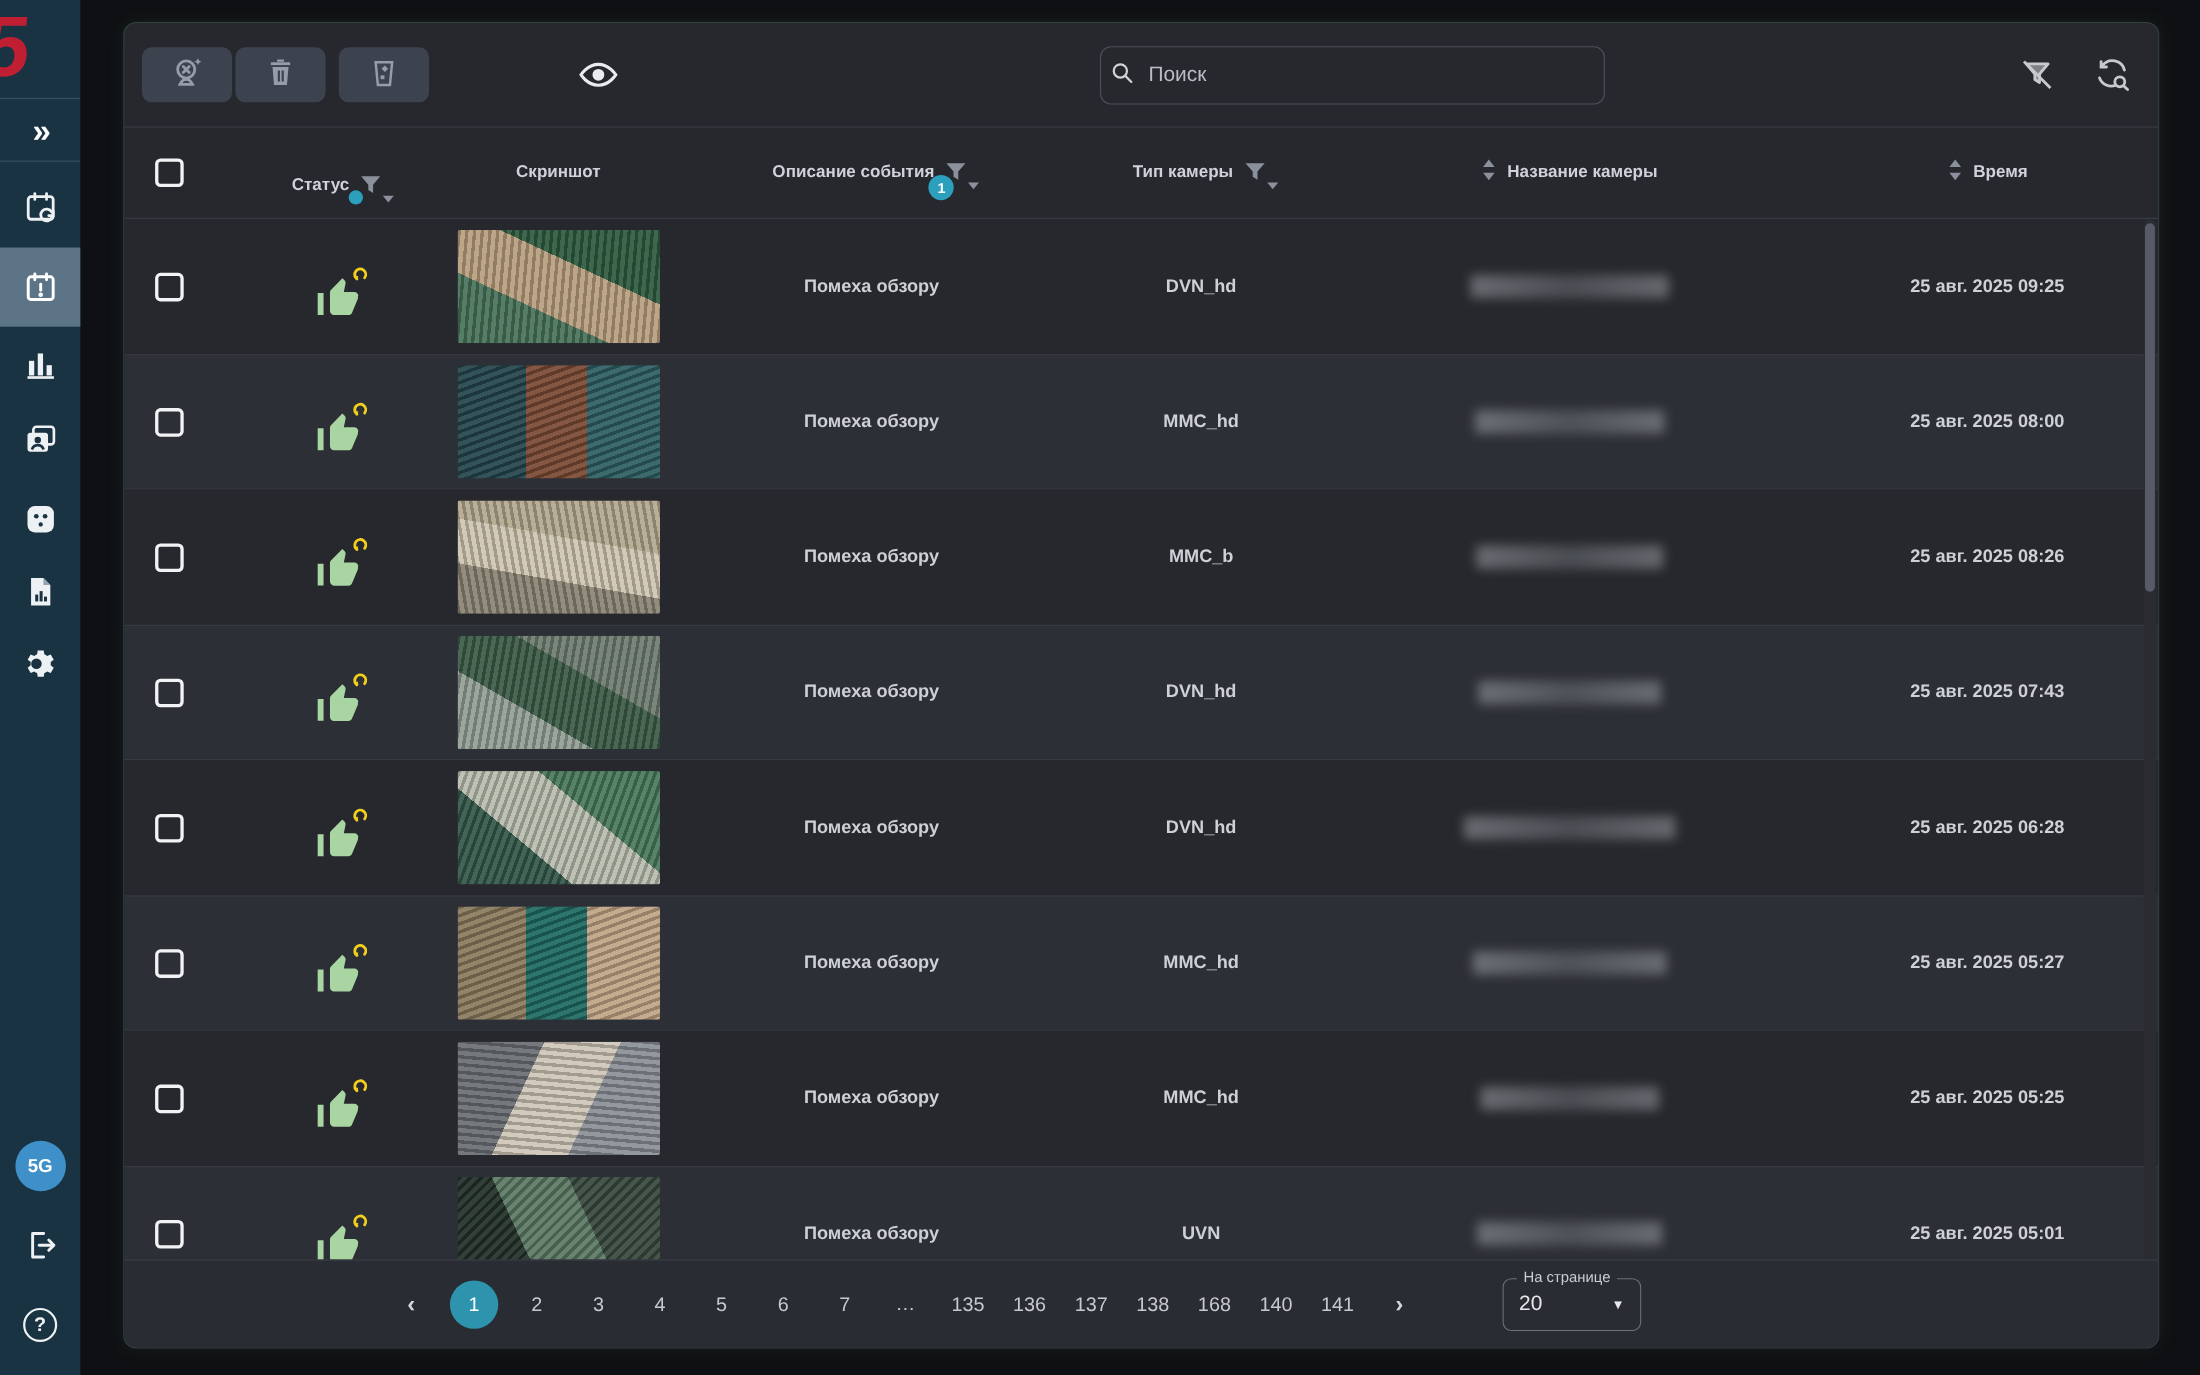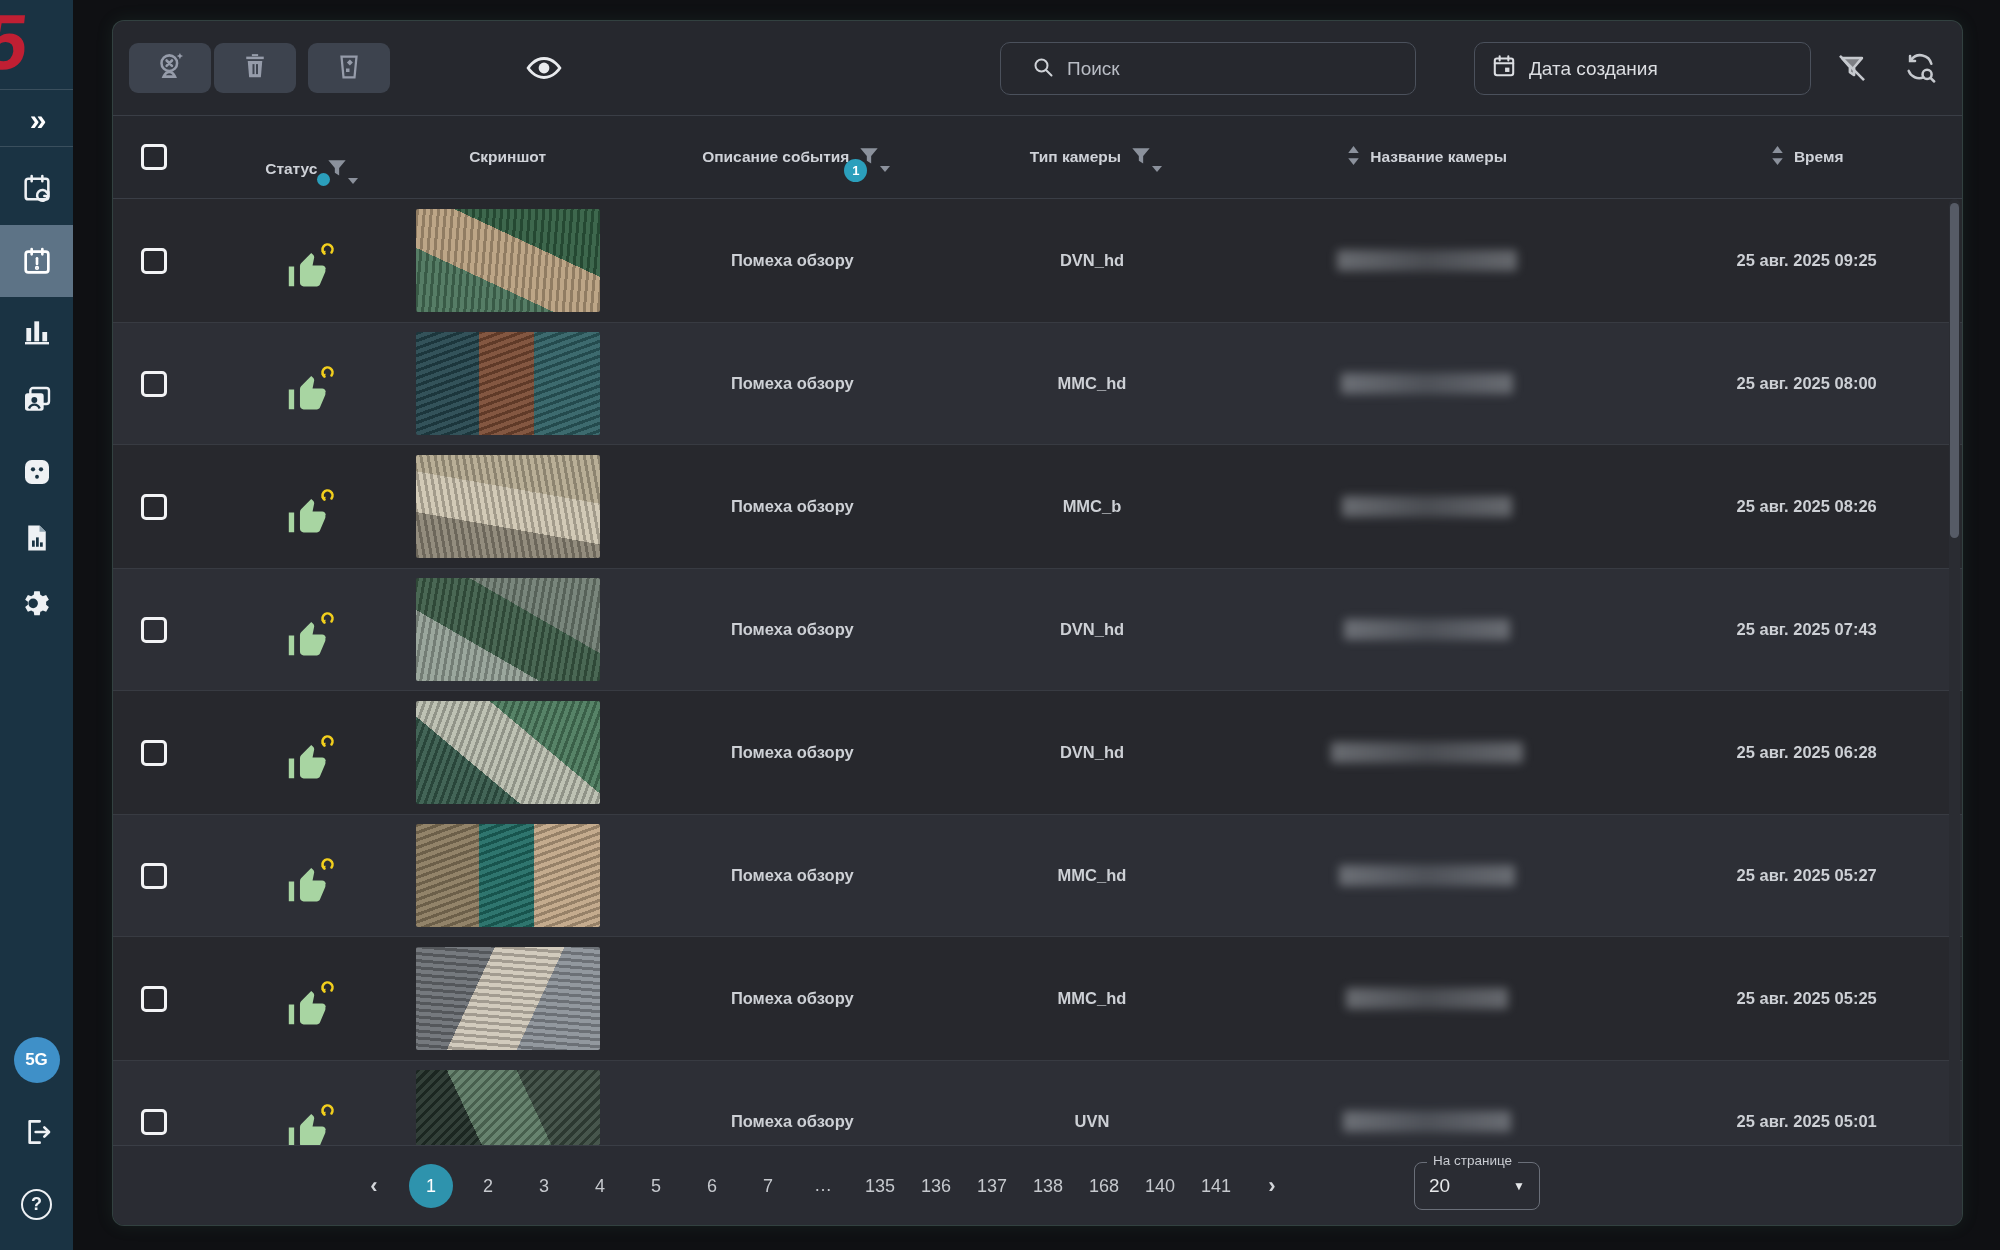--- a/index.html
+++ b/index.html
@@ -25,22 +25,22 @@
   
   .panel{position:absolute;left:112px;top:20px;width:1851px;height:1206px;border-radius:12px;
     background:#26282e;border:1px solid rgba(120,200,160,.16);
     box-shadow:0 0 18px rgba(90,170,130,.10);overflow:hidden;}
 
   
   .toolbar{position:relative;height:95px;border-bottom:1px solid #3a3e46;}
   .tb-btn{position:absolute;top:22px;width:82px;height:50px;border-radius:9px;background:#3d434e;
     display:flex;align-items:center;justify-content:center;color:#969caa;cursor:pointer;}
   .tb-eye{position:absolute;top:30px;color:#e9ebee;cursor:pointer;}
-  .searchbox{position:absolute;left:887px;top:21px;width:416px;height:53px;border:1.5px solid #4b515c;
-    border-radius:10px;display:flex;align-items:center;padding:0 30px;gap:10px;color:#c3c7ce;}
+  .searchbox{position:absolute;left:887px;top:21px;width:459px;height:53px;border:1.5px solid #4b515c;
+    border-radius:10px;display:flex;align-items:center;padding:0 7px;gap:10px;color:#c3c7ce;}
   .searchbox input{background:transparent;border:none;outline:none;color:#d8dade;font-size:19px;
     font-family:"Liberation Sans",sans-serif;width:100%;}
   .searchbox input::placeholder{color:#b9bdc5;opacity:1;}
   .datebtn{position:absolute;left:1361px;top:21px;width:337px;height:53px;border:1.5px solid #4b515c;
     border-radius:10px;display:flex;align-items:center;padding:0 16px;gap:12px;color:#dcdee2;
     font-size:19px;cursor:pointer;}
   .tb-icon{position:absolute;top:30px;color:#c6c9ce;cursor:pointer;}
 
   
   .thead{display:flex;height:83px;border-bottom:1px solid #3a3e46;align-items:center;
@@ -85,21 +85,21 @@
   .pagebar{position:absolute;left:0;bottom:0;width:100%;height:80px;background:#2a2c33;
     border-top:1px solid #3a3e46;}
   .pager{position:absolute;left:240px;top:0;height:80px;display:flex;align-items:center;gap:14px;}
   .page{min-width:42px;height:44px;display:flex;align-items:center;justify-content:center;
     color:#c6c9ce;font-size:18px;cursor:pointer;border-radius:50%;}
   .page.active{background:var(--accent-teal,#2e93ad);color:#fff;width:44px;min-width:44px;}
   .page.ellipsis{cursor:default;letter-spacing:2px;align-items:flex-end;padding-bottom:12px;}
   .page.nav{font-size:22px;font-weight:700;color:#d4d7db;}
   .pgsize{position:absolute;left:1253px;top:16px;width:126px;height:48px;border:1px solid #6a6f79;
     border-radius:8px;display:flex;align-items:center;justify-content:space-between;
-    padding:0 14px;color:#e6e8ea;font-size:19px;cursor:pointer;margin-left:48px;}
+    padding:0 14px;color:#e6e8ea;font-size:19px;cursor:pointer;}
   .pgsize .lbl{position:absolute;top:-10px;left:12px;background:#2a2c33;padding:0 6px;
     font-size:13.5px;color:#c9ccd2;}
   .pgsize .dd{font-size:12px;color:#e6e8ea;}
   .summary{position:absolute;left:1415px;top:12px;width:235px;text-align:center;color:#d4d6da;
     font-size:17.5px;line-height:27px;}
 </style>
 </head>
 <body>
 
 <div class="sidebar">
@@ -249,30 +249,20 @@
     <div class="searchbox">
       <span>
         <svg width="24" height="24" viewBox="0 0 24 24" fill="none" stroke="#cfd2d7" stroke-width="2" stroke-linecap="round">
           <circle cx="10.5" cy="10.5" r="6"></circle>
           <path d="M15 15l5.5 5.5"></path>
         </svg>
       </span>
       <input type="text" placeholder="Поиск" style="">
     </div>
 
-    <div class="datebtn">
-      <span>
-        <svg width="26" height="26" viewBox="0 0 24 24" fill="none" stroke="#dcdee2" stroke-width="1.9" stroke-linecap="round">
-          <rect x="3.5" y="5" width="17" height="15.5" rx="2"></rect>
-          <path d="M8 3v4M16 3v4M3.5 9.5h17"></path>
-          <rect x="13" y="13.5" width="4" height="4" fill="#dcdee2" stroke="none"></rect>
-        </svg>
-      </span>
-      <span>Дата создания</span>
-    </div>
 
     <div class="tb-icon" style="left:1722px">
       <span>
         <svg width="34" height="34" viewBox="0 0 24 24" fill="none" stroke="currentColor" stroke-width="1.8" stroke-linejoin="round">
           <path d="M5 5h14l-5.5 6.5V17l-3-2v-3.5z" fill="currentColor" fill-opacity="0.55"></path>
           <path d="M3.5 3.5l17 17"></path>
         </svg>
       </span>
     </div>
     <div class="tb-icon" style="left:1790px">

